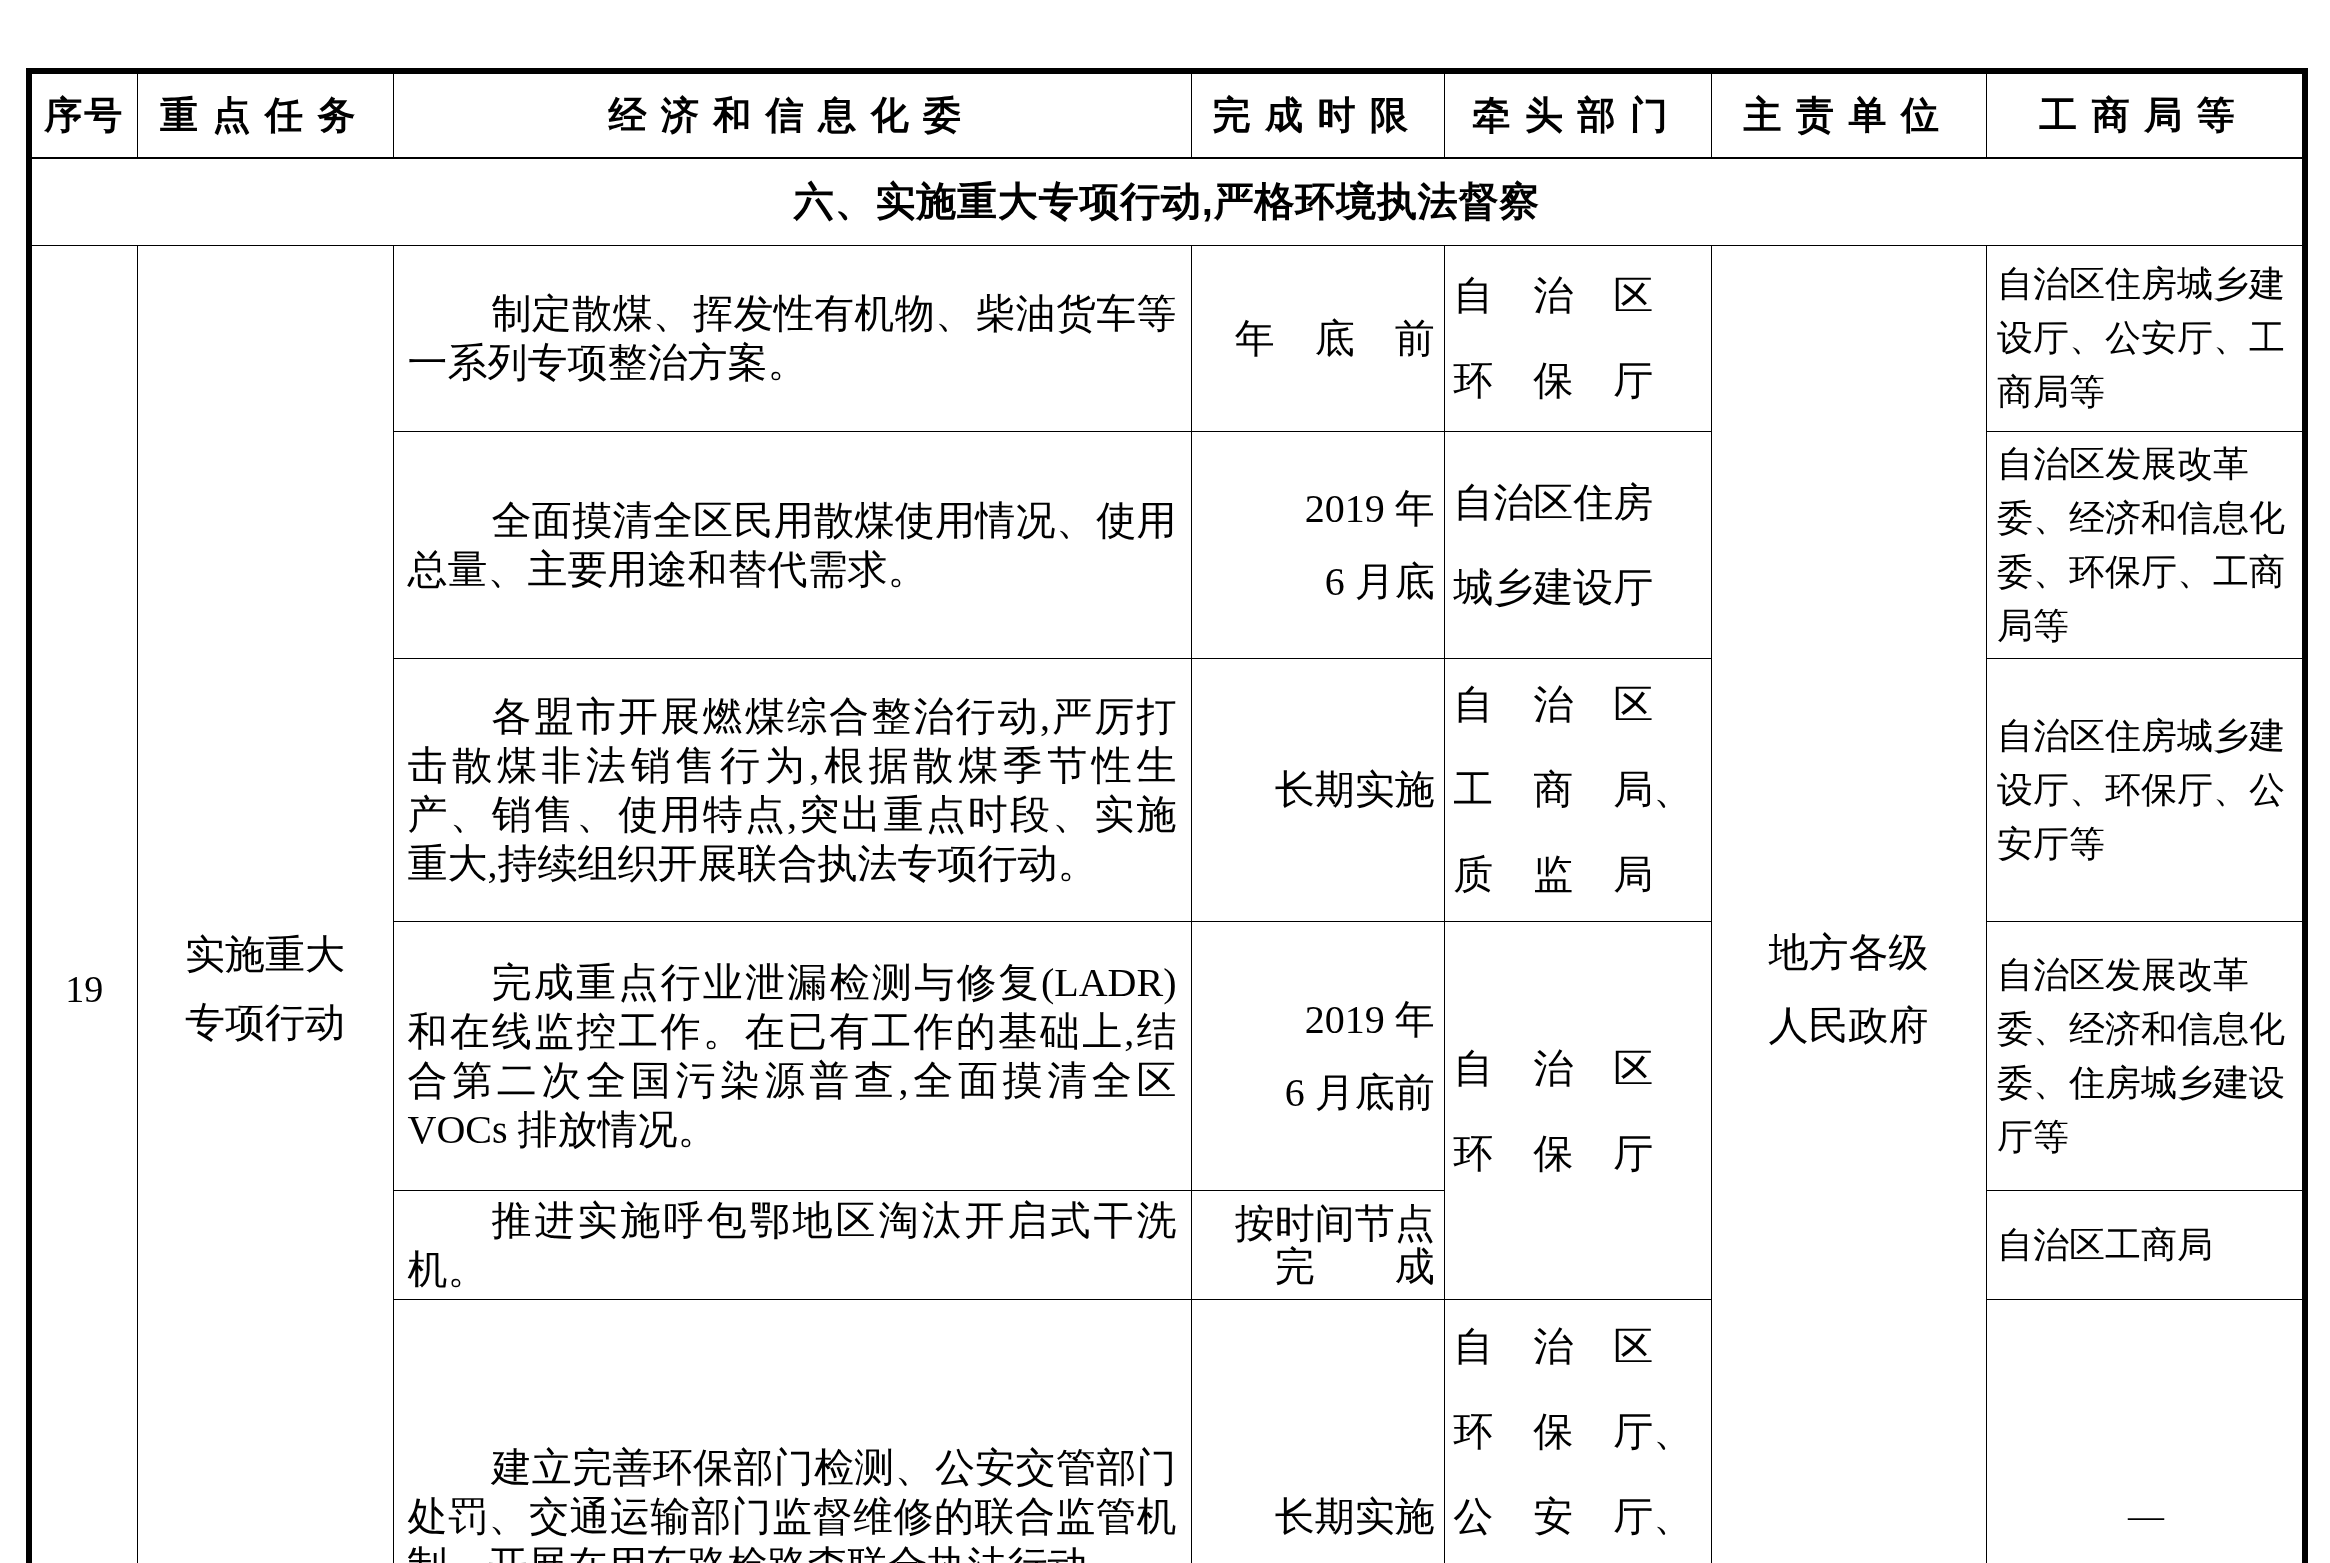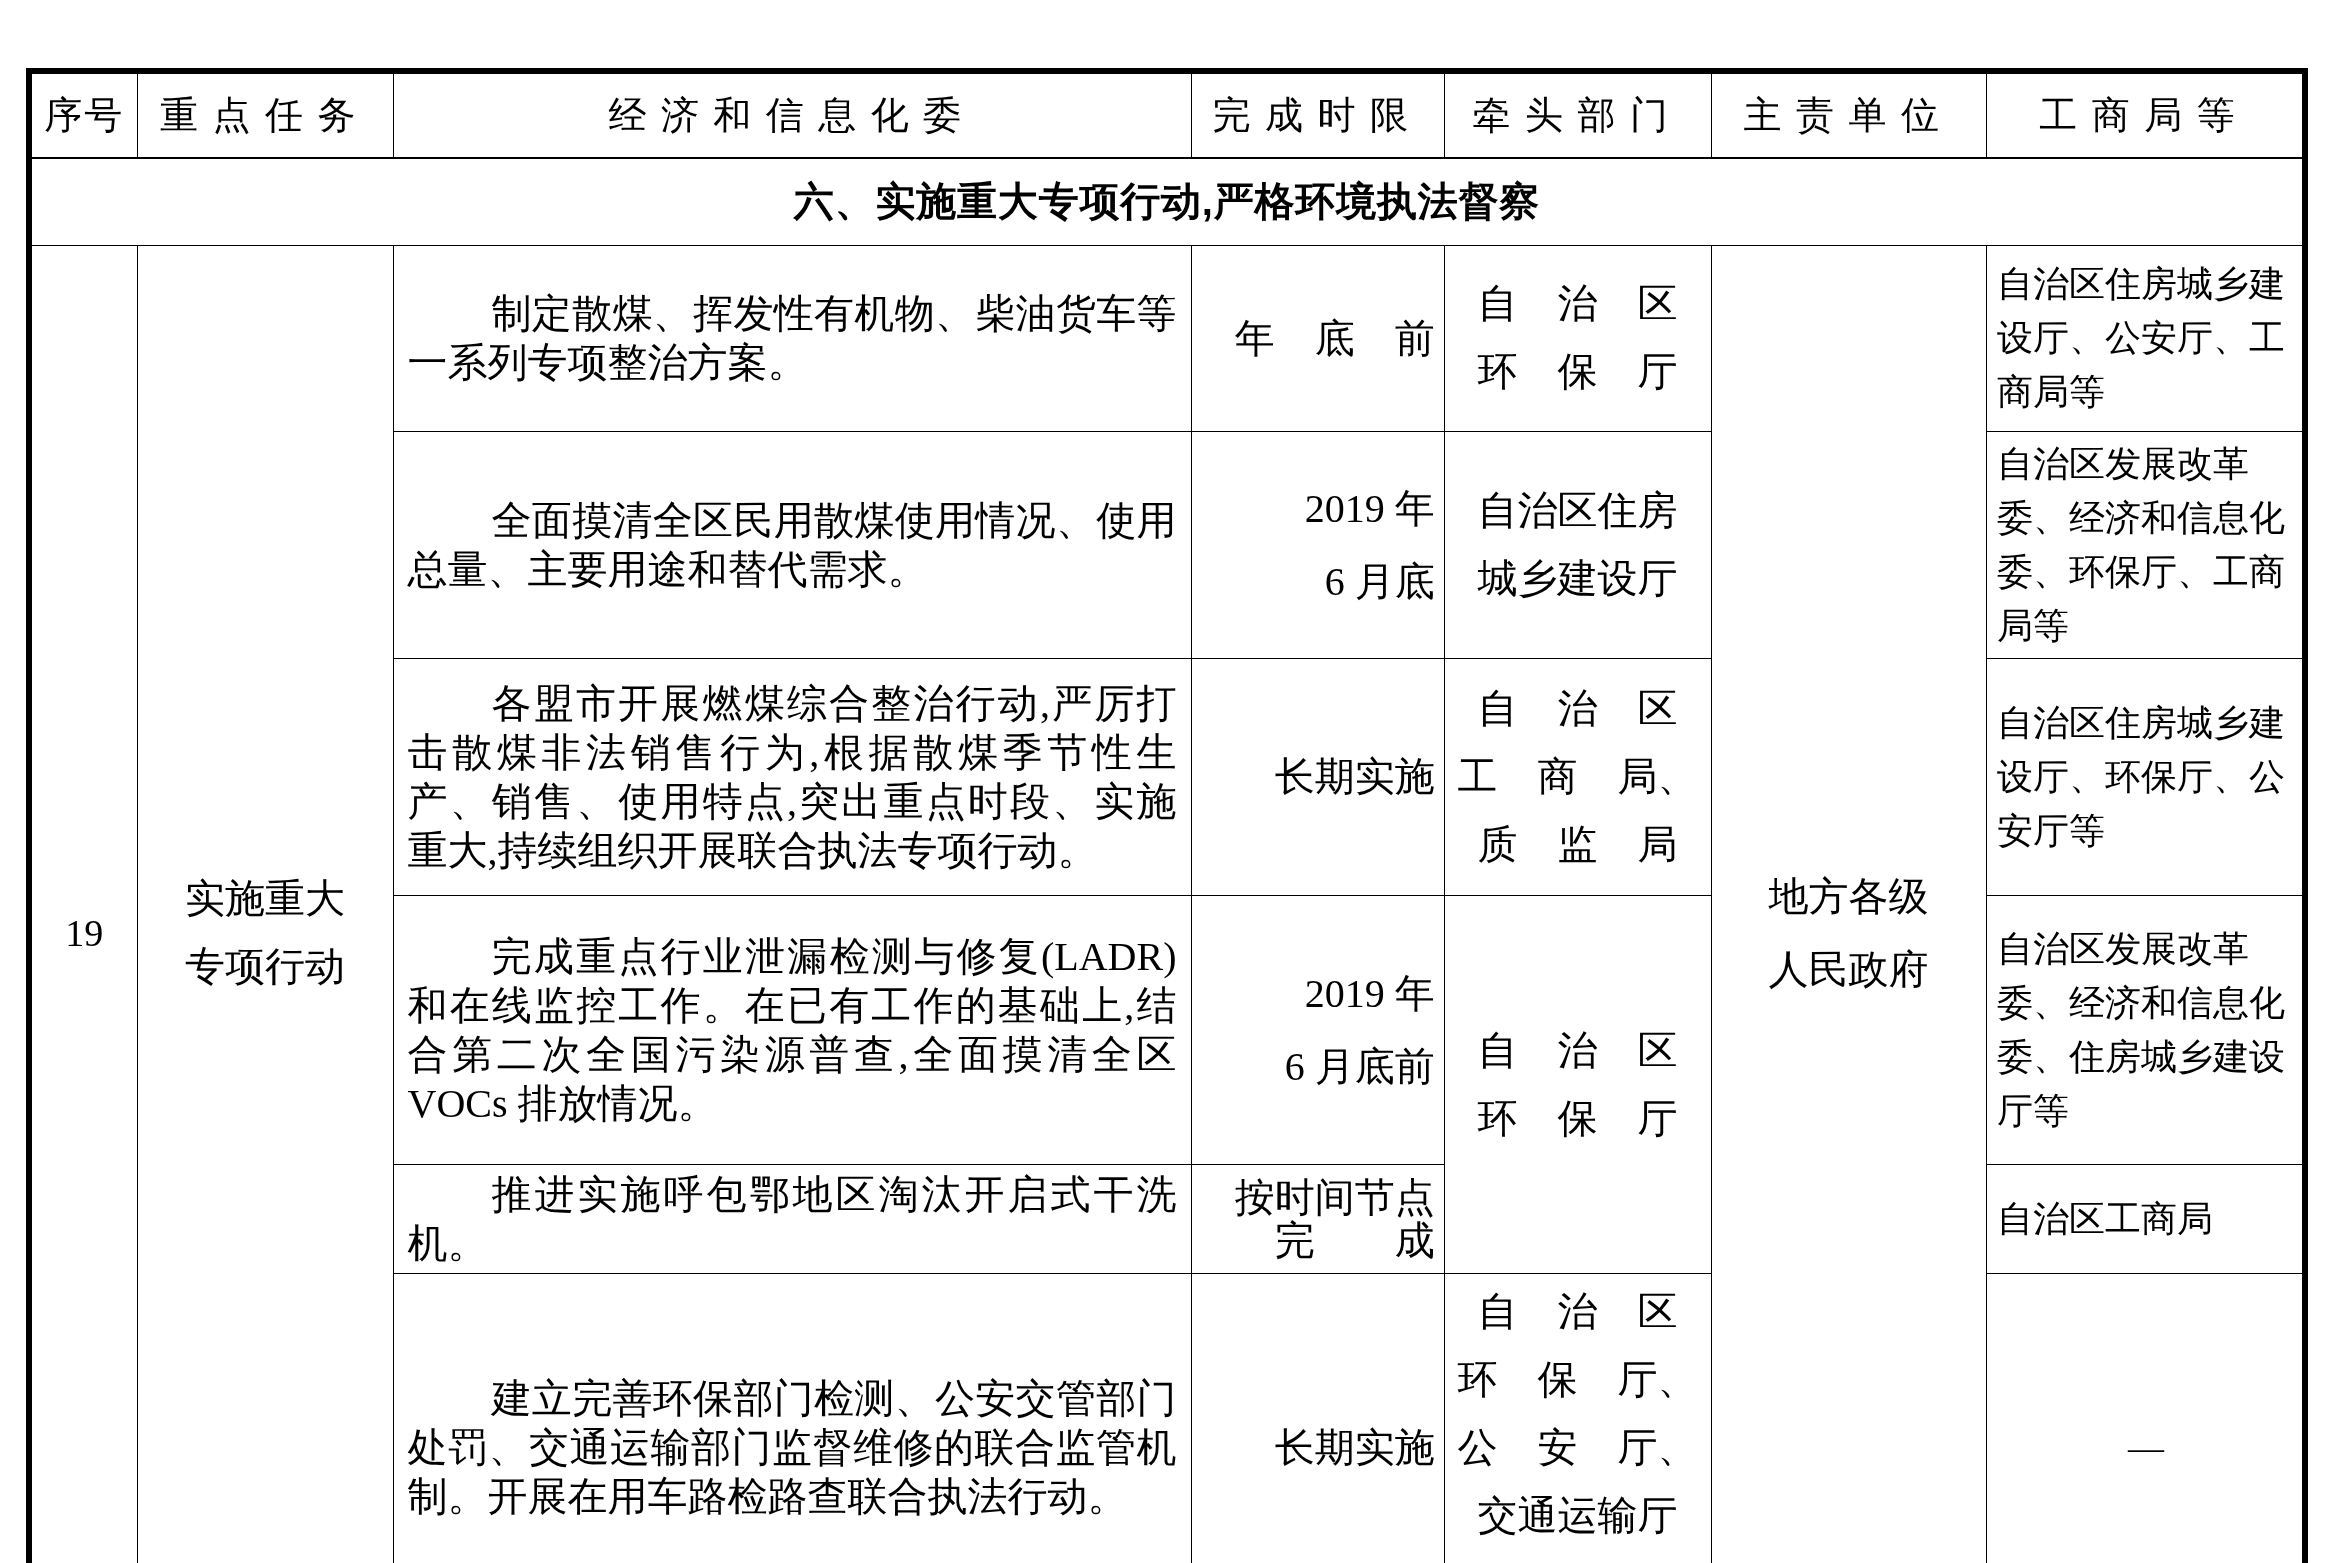--- a/index.html
+++ b/index.html
@@ -18,21 +18,21 @@
     border:6px solid #000;
   }
   td,th{
     border:1.7px solid #000;
     padding:3.5px 8.7px;
     vertical-align:middle;
     overflow:hidden;
   }
   th{
     font-family:"Liberation Sans","DejaVu Sans",sans-serif;
-    font-weight:normal;
+    font-weight:bold;
     font-size:38px;
     letter-spacing:0.38em;
     text-align:center;
     padding:0;
     border-bottom-width:2.6px;
   }
   th.serial{letter-spacing:0.05em;}
   .section-cell{
     font-family:"Liberation Sans","DejaVu Sans",sans-serif;
     font-weight:bold;
@@ -46,21 +46,21 @@
   .measure-cell{
     font-size:40px;
     line-height:49px;
     text-align:justify;
     text-indent:2.1em;
     padding:5.2px 14px;
     margin-left:28px;
   }
   .deadline-cell{font-size:40px;text-align:right;line-height:73px;}
   .deadline-cell.tight{line-height:43px;}
-  .lead-cell{font-size:40px;text-align:center;line-height:68px;}
+  .lead-cell{font-size:40px;text-align:left;line-height:85px;}
   .responsible-cell{font-size:40px;text-align:center;line-height:73px;}
   .participants-cell{
     font-size:36px;
     line-height:54px;
     text-align:left;
     padding:5.2px 7px 5.2px 10.4px;
   }
   .dash{text-align:center;}
   tr.h-head{height:87px;}
   tr.h-section{height:87px;}

